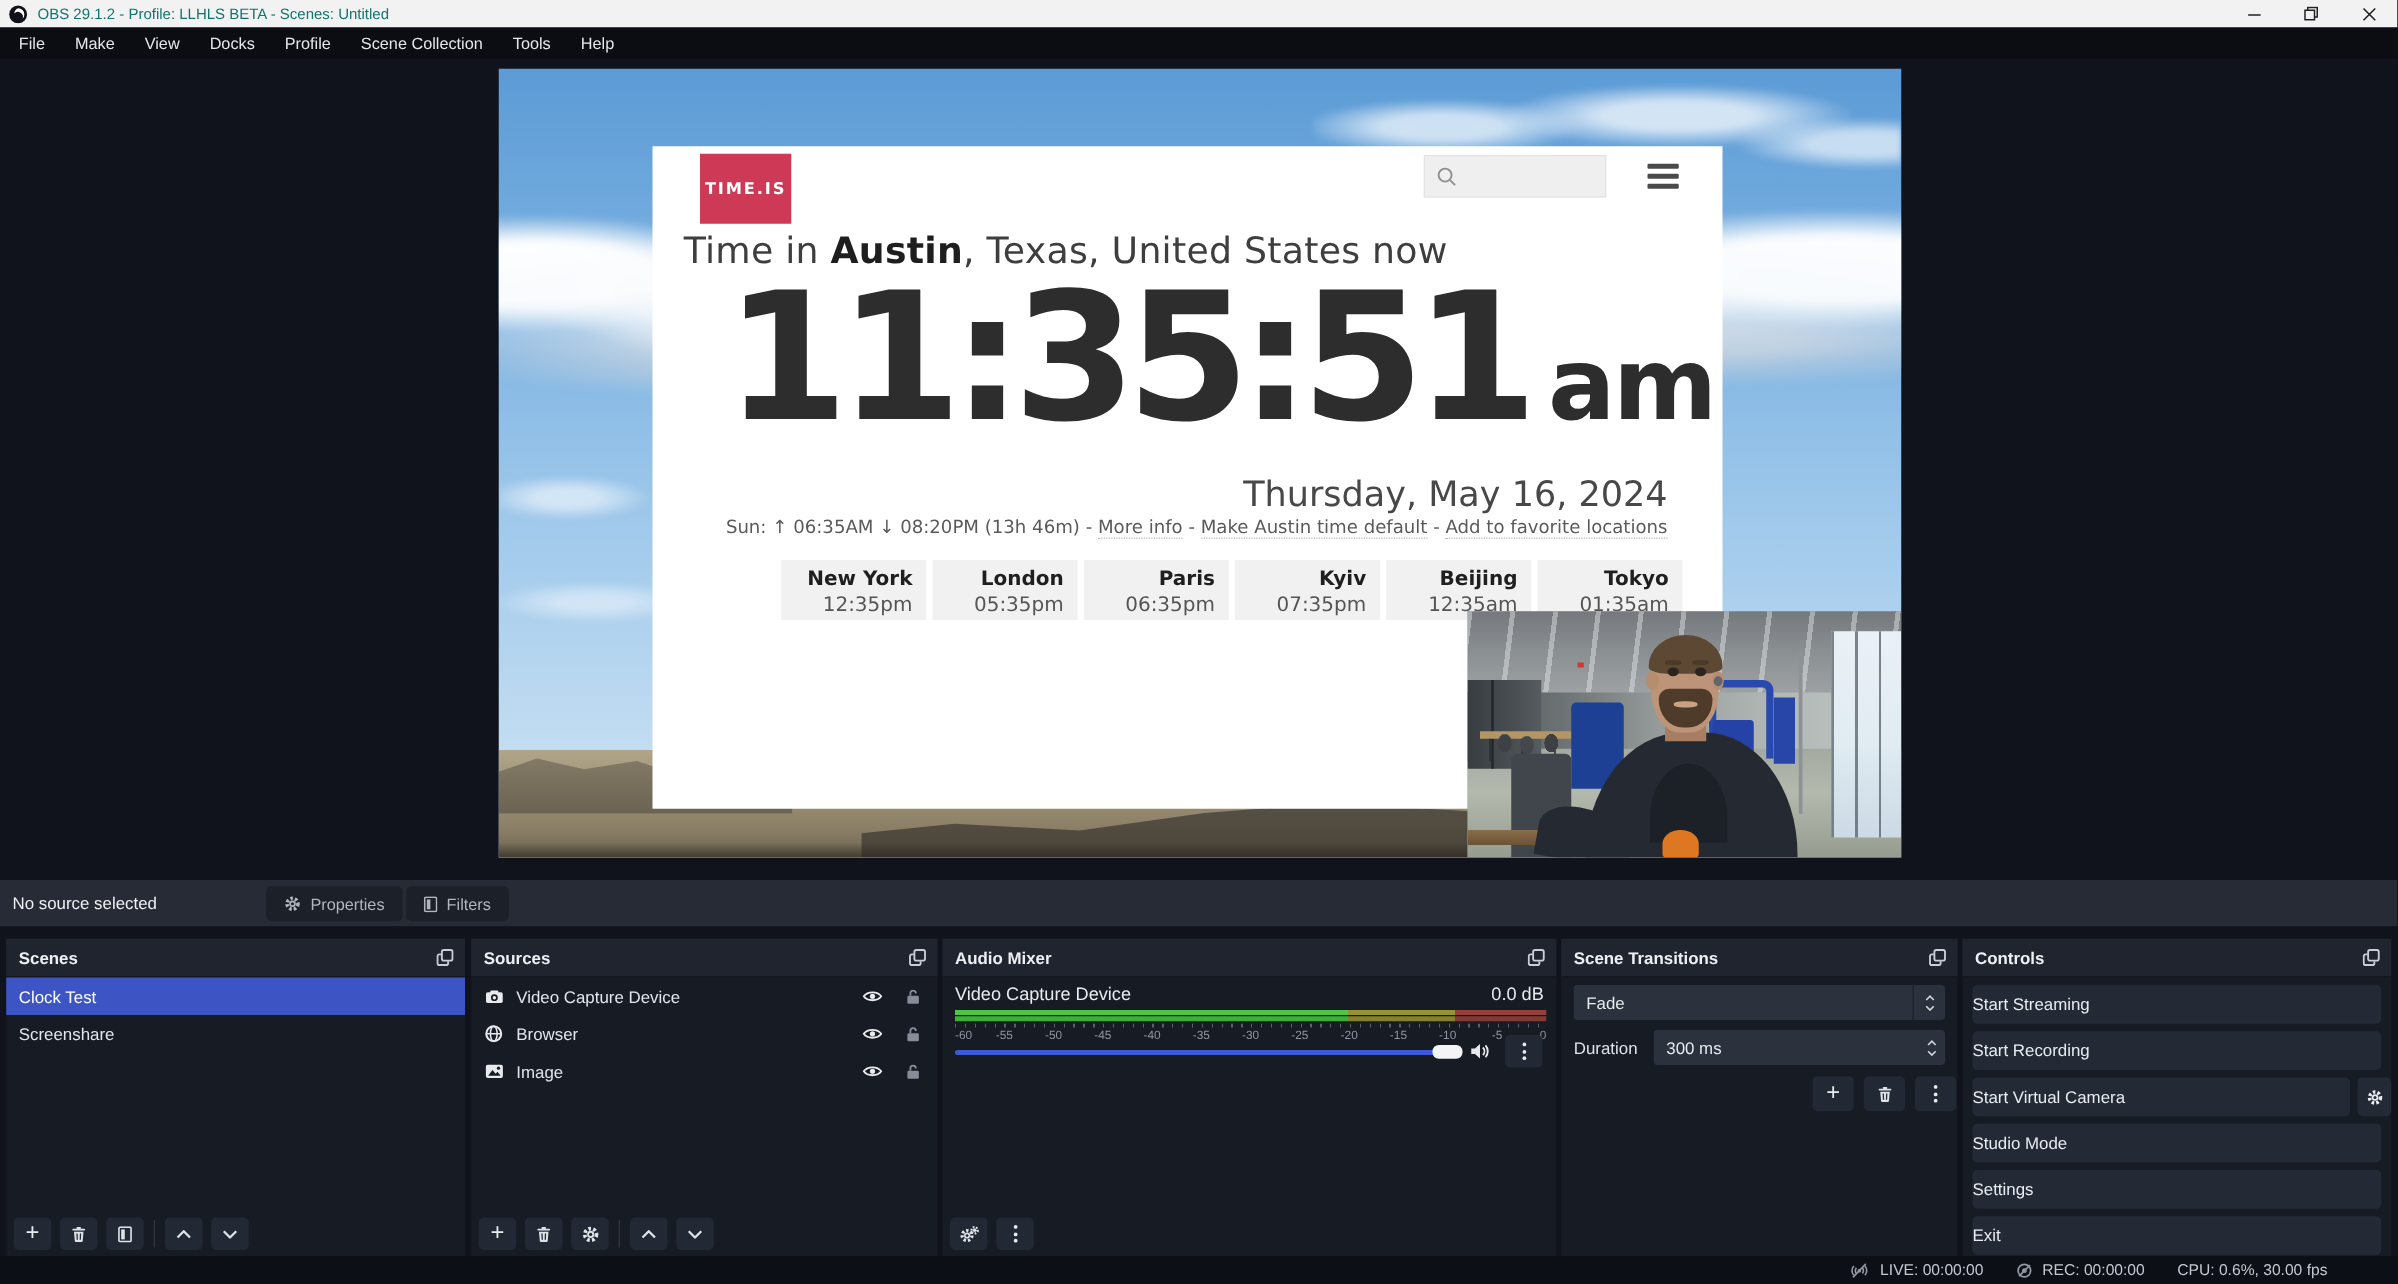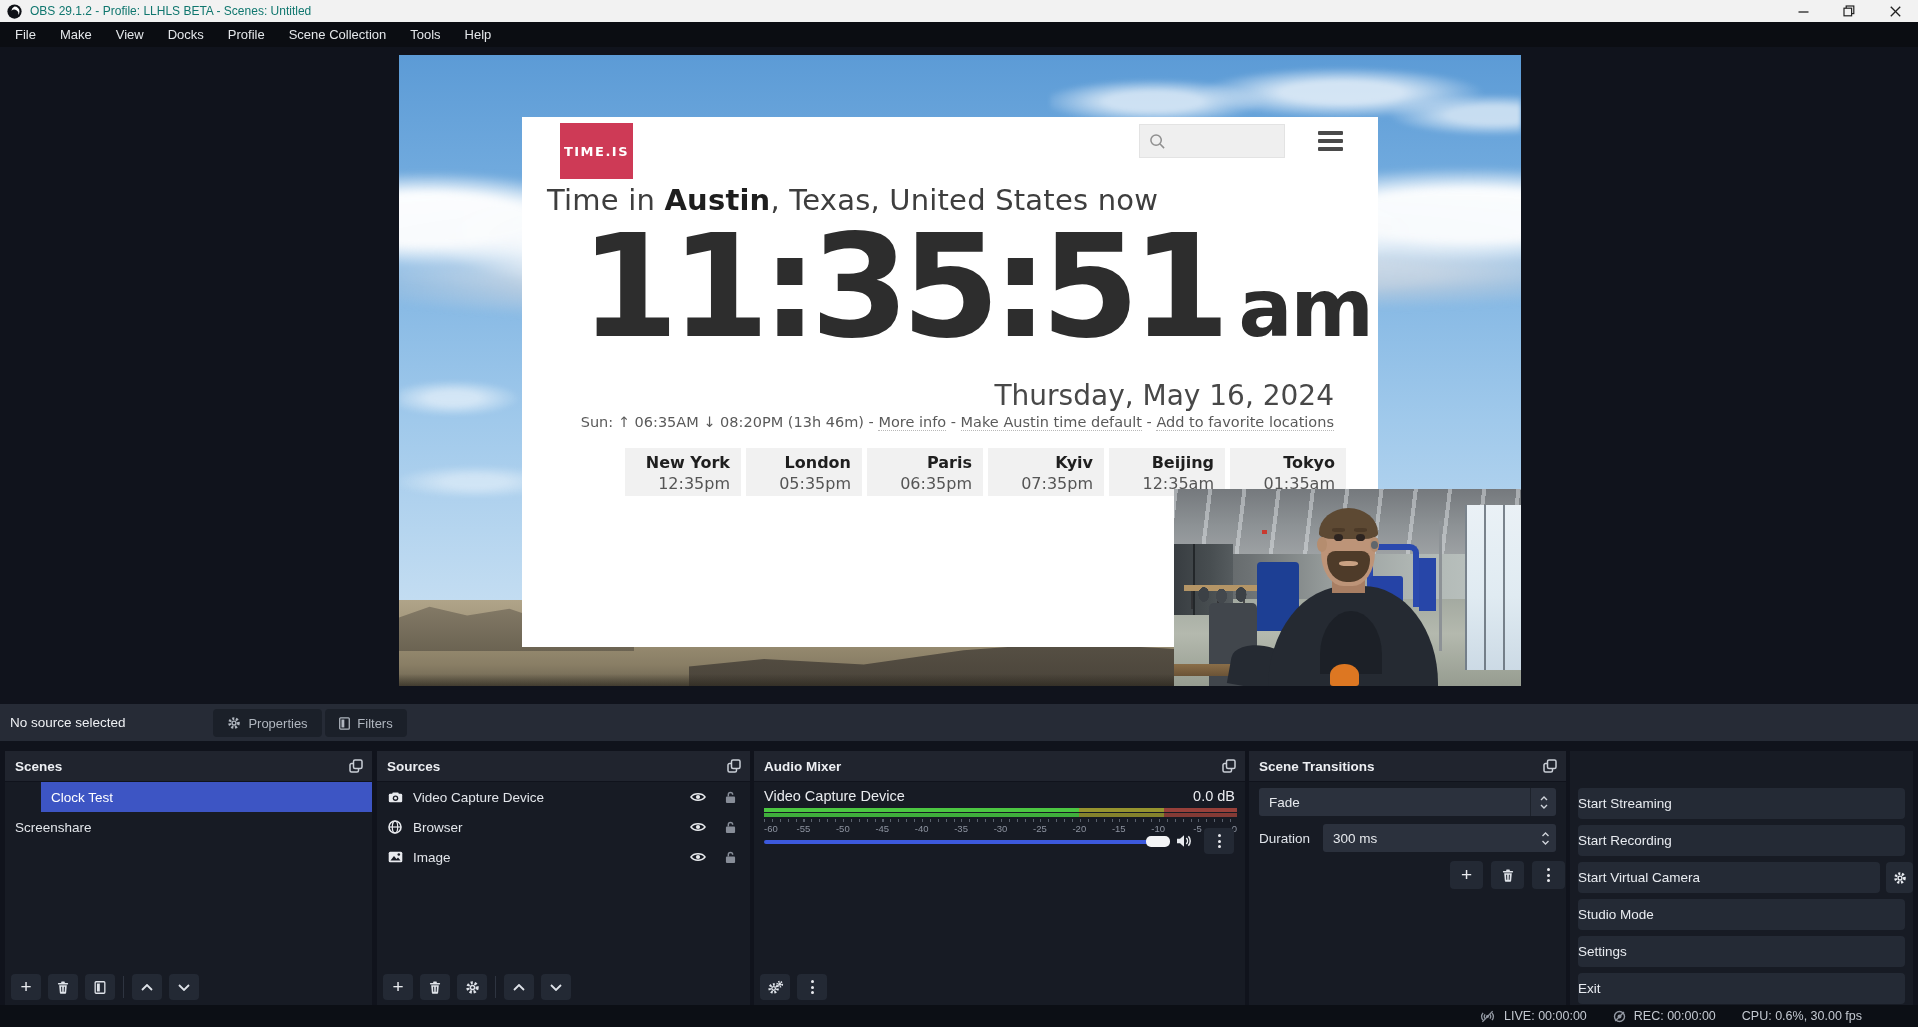--- a/index.html
+++ b/index.html
@@ -121,21 +121,21 @@
 .dock { position:absolute; top:751px; height:254px; background:#171b24; }
 .dock-header { height:31px; background:#20242e; display:flex; align-items:center; justify-content:space-between; padding:0 9px 0 10px; border-bottom:1px solid #10131c; }
 .dock-title { font-size:13.5px; font-weight:700; color:#edeff3; }
 #dock-scenes { left:5px; width:367px; }
 #dock-sources { left:377px; width:373px; }
 #dock-mixer { left:754px; width:491px; }
 #dock-transitions { left:1249px; width:317px; }
 #dock-controls { left:1570px; width:343px; }
 
 .scene-row { height:30px; display:flex; align-items:center; padding:0 10px; font-size:13.5px; color:#e2e5ea; }
-.scene-row.selected { background:#3d55c4; color:#fff;margin-left:36px; }
+.scene-row.selected { background:#3d55c4; color:#fff; }
 
 .src-row { height:30px; display:flex; align-items:center; padding:0 10px; font-size:13.5px; color:#e2e5ea; position:relative; }
 .src-row .si { width:16px; display:flex; justify-content:center; margin-right:10px; }
 .src-eye { position:absolute; right:44px; }
 .src-lock { position:absolute; right:14px; }
 
 .dtoolbar { position:absolute; left:6px; bottom:5px; display:flex; gap:7px; align-items:center; }
 .tbtn { width:30px; height:26px; background:#232934; border-radius:4px; display:flex; align-items:center; justify-content:center; }
 .vsep { width:1px; height:22px; background:#2e3440; margin:0 1px; }
 .plus { font-size:19px; color:#e8eaee; font-weight:400; line-height:1; margin-top:-2px; }
@@ -617,20 +617,27 @@
         <span class="dots">
           <i></i>
           <i></i>
           <i></i>
         </span>
       </div>
   </div>
 </div>
 
 <div class="dock" id="dock-controls">
+  <div class="dock-header">
+    <span class="dock-title">Controls</span>
+    <svg viewBox="0 0 14 14" width="14" height="14">
+        <rect x="4.5" y="1" width="8.5" height="8.5" rx="1.5" fill="none" stroke="#c9ced6" stroke-width="1.5"></rect>
+        <path d="M9.5 10 v1.5 a1.5 1.5 0 0 1 -1.5 1.5 h-5.5 a1.5 1.5 0 0 1 -1.5 -1.5 v-5.5 a1.5 1.5 0 0 1 1.5 -1.5 h1.5" fill="none" stroke="#c9ced6" stroke-width="1.5"></path>
+      </svg>
+  </div>
   <div class="ctl-btn" style="top:37px">
       <span>Start Streaming</span>
     </div>
   <div class="ctl-btn" style="top:74px">
       <span>Start Recording</span>
     </div>
   <div class="ctl-btn" style="top:111px; width:302px">
       <span>Start Virtual Camera</span>
     </div>
   <div class="ctl-gear" style="top:111px">

